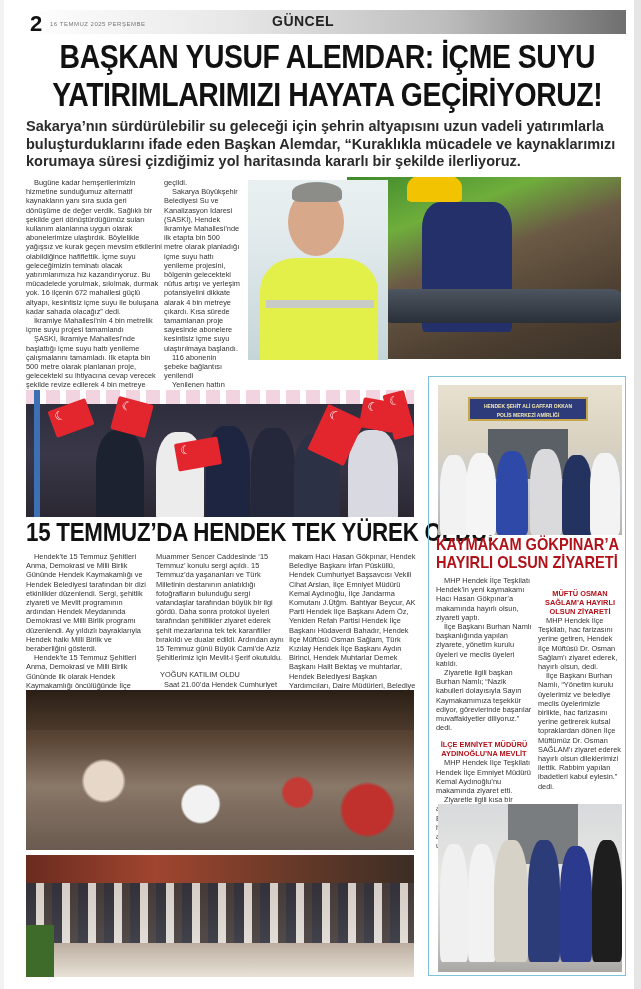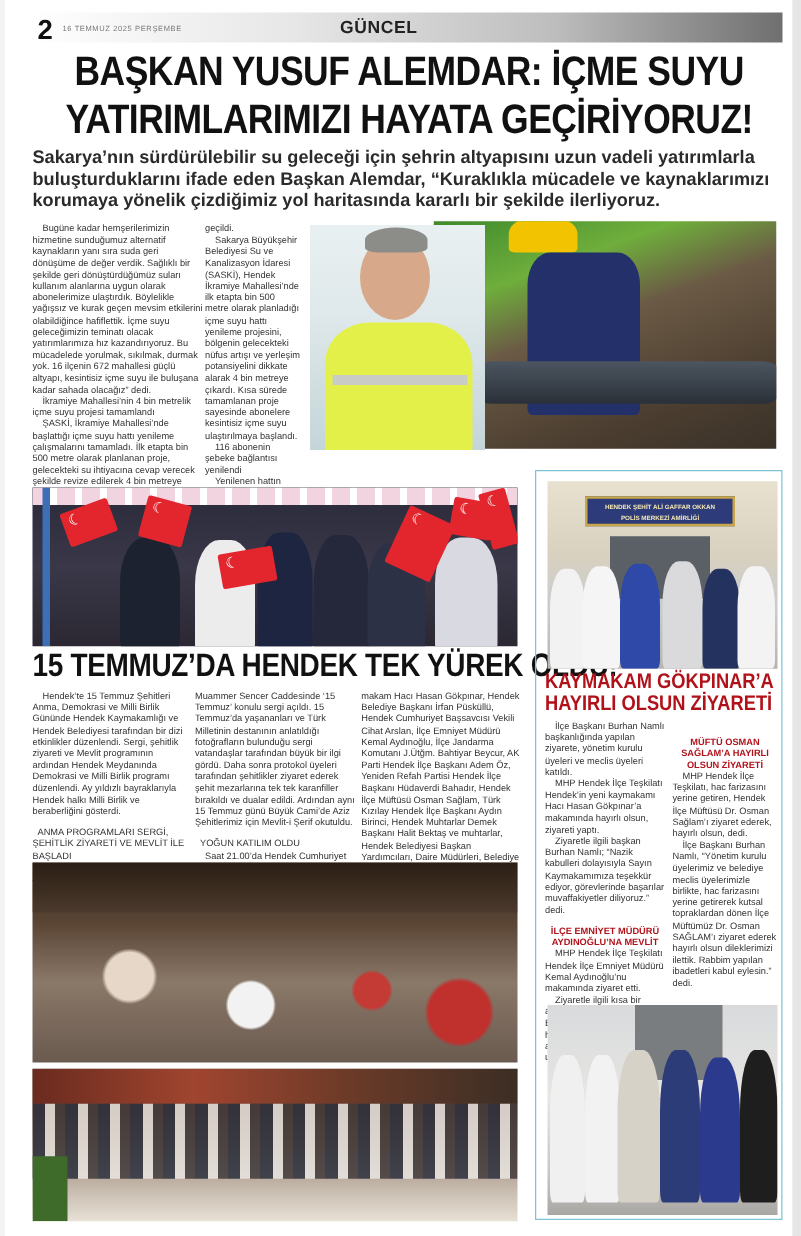--- a/index.html
+++ b/index.html
@@ -66,21 +66,21 @@
 
   <div class="band"></div>
   <div class="pagenum">2</div>
   <div class="dateline">16 TEMMUZ 2025 PERŞEMBE</div>
   <div class="section">GÜNCEL</div>
 
   <div class="headline">
     <div>BAŞKAN YUSUF ALEMDAR: İÇME SUYU</div>
     <div>YATIRIMLARIMIZI HAYATA GEÇİRİYORUZ!</div>
   </div>
-  <div class="lead">Sakarya’nın sürdürülebilir su geleceği için şehrin altyapısını uzun vadeli yatırımlarla buluşturduklarını ifade eden Başkan Alemdar, “Kuraklıkla mücadele ve kaynaklarımızı korumaya yönelik çizdiğimiz yol haritasında kararlı bir şekilde ilerliyoruz.</div>
+  <div class="lead">Sakarya’nın sürdürülebilir su geleceği için şehrin altyapısını uzun vadeli yatırımlarla buluşturduklarını ifade eden Başkan Alemdar, “Kuraklıkla mücadele ve kaynaklarımızı korumaya süresi çizdiğimiz yol haritasında kararlı bir şekilde ilerliyoruz.</div>
 
   <div class="col" style="left:22px; top:178px; width:136px;">
     <p>Bugüne kadar hemşerilerimizin hizmetine sunduğumuz alternatif kaynakların yanı sıra suda geri dönüşüme de değer verdik. Sağlıklı bir şekilde geri dönüştürdüğümüz suları kullanım alanlarına uygun olarak abonelerimize ulaştırdık. Böylelikle yağışsız ve kurak geçen mevsim etkilerini olabildiğince hafiflettik. İçme suyu geleceğimizin teminatı olacak yatırımlarımıza hız kazandırıyoruz. Bu mücadelede yorulmak, sıkılmak, durmak yok. 16 ilçenin 672 mahallesi güçlü altyapı, kesintisiz içme suyu ile buluşana kadar sahada olacağız” dedi.</p>
     <p>İkramiye Mahallesi’nin 4 bin metrelik içme suyu projesi tamamlandı</p>
     <p>ŞASKİ, İkramiye Mahallesi’nde başlattığı içme suyu hattı yenileme çalışmalarını tamamladı. İlk etapta bin 500 metre olarak planlanan proje, gelecekteki su ihtiyacına cevap verecek şekilde revize edilerek 4 bin metreye çıkarıldı. Kısa sürede tamamlanan çalışmalar sayesinde bölgeye kesintisiz içme suyu ulaştırılırken, su kayıplarının da önüne</p>
   </div>
   <div class="col" style="left:160px; top:178px; width:76px;">
     <p style="text-indent:0">geçildi.</p>
     <p>Sakarya Büyükşehir Belediyesi Su ve Kanalizasyon İdaresi (SASKİ), Hendek İkramiye Mahallesi’nde ilk etapta bin 500 metre olarak planladığı içme suyu hattı yenileme projesini, bölgenin gelecekteki nüfus artışı ve yerleşim potansiyelini dikkate alarak 4 bin metreye çıkardı. Kısa sürede tamamlanan proje sayesinde abonelere kesintisiz içme suyu ulaştırılmaya başlandı.</p>
     <p>116 abonenin şebeke bağlantısı yenilendi</p>
@@ -113,21 +113,20 @@
     <div class="flag" style="left:88px;top:10px;width:36px;height:34px;transform:rotate(15deg);"></div>
     <div class="flag" style="left:150px;top:50px;width:44px;height:28px;transform:rotate(-10deg);"></div>
     <div class="flag" style="left:290px;top:20px;width:40px;height:50px;transform:rotate(25deg);"></div>
     <div class="flag" style="left:335px;top:10px;width:34px;height:30px;transform:rotate(10deg);"></div>
     <div class="flag" style="left:362px;top:2px;width:22px;height:46px;transform:rotate(-15deg);"></div>
   </div>
   <div class="h2">15 TEMMUZ’DA HENDEK TEK YÜREK OLDU!</div>
 
   <div class="col" style="left:22px; top:552px; width:124px;">
     <p>Hendek’te 15 Temmuz Şehitleri Anma, Demokrasi ve Milli Birlik Gününde Hendek Kaymakamlığı ve Hendek Belediyesi tarafından bir dizi etkinlikler düzenlendi. Sergi, şehitlik ziyareti ve Mevlit programının ardından Hendek Meydanında Demokrasi ve Milli Birlik programı düzenlendi. Ay yıldızlı bayraklarıyla Hendek halkı Milli Birlik ve beraberliğini gösterdi.</p>
-    <p class="sub" style="margin-top:8px;">ANMA PROGRAMLARI SERGİ, ŞEHİTLİK ZİYARETİ VE MEVLİT İLE BAŞLADI</p>
     <p>Hendek’te 15 Temmuz Şehitleri Anma, Demokrasi ve Milli Birlik Gününde ilk olarak Hendek Kaymakamlığı öncülüğünde İlçe Emniyet Müdürlüğü işbirliğinde</p>
   </div>
   <div class="col" style="left:152px; top:552px; width:128px;">
     <p style="text-indent:0">Muammer Sencer Caddesinde ‘15 Temmuz’ konulu sergi açıldı. 15 Temmuz’da yaşananları ve Türk Milletinin destanının anlatıldığı fotoğrafların bulunduğu sergi vatandaşlar tarafından büyük bir ilgi gördü. Daha sonra protokol üyeleri tarafından şehitlikler ziyaret ederek şehit mezarlarına tek tek karanfiller bırakıldı ve dualar edildi. Ardından aynı 15 Temmuz günü Büyük Cami’de Aziz Şehitlerimiz için Mevlit-i Şerif okutuldu.</p>
     <p class="sub" style="margin-top:8px;">YOĞUN KATILIM OLDU</p>
     <p>Saat 21.00’da Hendek Cumhuriyet Meydanında anma programı düzenlendi. Düzenlenen demokrasi nöbetine Kay-</p>
   </div>
   <div class="col" style="left:285px; top:552px; width:128px;">
     <p style="text-indent:0">makam Hacı Hasan Gökpınar, Hendek Belediye Başkanı İrfan Püsküllü, Hendek Cumhuriyet Başsavcısı Vekili Cihat Arslan, İlçe Emniyet Müdürü Kemal Aydınoğlu, İlçe Jandarma Komutanı J.Ütğm. Bahtiyar Beycur, AK Parti Hendek İlçe Başkanı Adem Öz, Yeniden Refah Partisi Hendek İlçe Başkanı Hüdaverdi Bahadır, Hendek İlçe Müftüsü Osman Sağlam, Türk Kızılay Hendek İlçe Başkanı Aydın Birinci, Hendek Muhtarlar Demek Başkanı Halit Bektaş ve muhtarlar, Hendek Belediyesi Başkan Yardımcıları, Daire Müdürleri, Belediye Meclis üyeleri, sivil toplum kuruluşlarının temsilcileri, Gaziler, polisler, askeri erkan ve çok sayıda vatandaş katıldı.</p>
   </div>
@@ -155,22 +154,22 @@
     <div class="fig" style="left:92px;top:64px;width:32px;height:86px;background:#dad9dc;"></div>
     <div class="fig" style="left:124px;top:70px;width:30px;height:80px;background:#24325f;"></div>
     <div class="fig" style="left:152px;top:68px;width:30px;height:82px;background:#f3f3f3;"></div>
   </div>
   <div class="h3">
     <div>KAYMAKAM GÖKPINAR’A</div>
     <div>HAYIRLI OLSUN ZİYARETİ</div>
   </div>
 
   <div class="col" style="left:432px; top:576px; width:96px;">
+    <p>MHP Hendek İlçe Teşkilatı Hendek’in yeni kaymakamı Hacı Hasan Gökpınar’a makamında hayırlı olsun, ziyareti yaptı.</p>
     <p>İlçe Başkanı Burhan Namlı başkanlığında yapılan ziyarete, yönetim kurulu üyeleri ve meclis üyeleri katıldı.</p>
-    <p>MHP Hendek İlçe Teşkilatı Hendek’in yeni kaymakamı Hacı Hasan Gökpınar’a makamında hayırlı olsun, ziyareti yaptı.</p>
     <p>Ziyaretle ilgili başkan Burhan Namlı; “Nazik kabulleri dolayısıyla Sayın Kaymakamımıza teşekkür ediyor, görevlerinde başarılar muvaffakiyetler diliyoruz.” dedi.</p>
     <p class="sh" style="margin-top:8px;">İLÇE EMNİYET MÜDÜRÜ AYDINOĞLU’NA MEVLİT</p>
     <p>MHP Hendek İlçe Teşkilatı Hendek İlçe Emniyet Müdürü Kemal Aydınoğlu’nu makamında ziyaret etti.</p>
     <p>Ziyaretle ilgili kısa bir açıklama yapan Başkan Burhan Namlı; “İlçemizin huzur ve güvenliğinin tesisi adına karşılıklı iş birliği ve uyum</p>
   </div>
   <div class="col" style="left:534px; top:576px; width:84px;">
     <p class="sh" style="margin-top:13px;">MÜFTÜ OSMAN SAĞLAM’A HAYIRLI OLSUN ZİYARETİ</p>
     <p>MHP Hendek İlçe Teşkilatı, hac farizasını yerine getiren, Hendek İlçe Müftüsü Dr. Osman Sağlam’ı ziyaret ederek, hayırlı olsun, dedi.</p>
     <p>İlçe Başkanı Burhan Namlı, “Yönetim kurulu üyelerimiz ve belediye meclis üyelerimizle birlikte, hac farizasını yerine getirerek kutsal topraklardan dönen İlçe Müftümüz Dr. Osman SAĞLAM’ı ziyaret ederek hayırlı olsun dileklerimizi ilettik. Rabbim yapılan ibadetleri kabul eylesin.” dedi.</p>
   </div>

